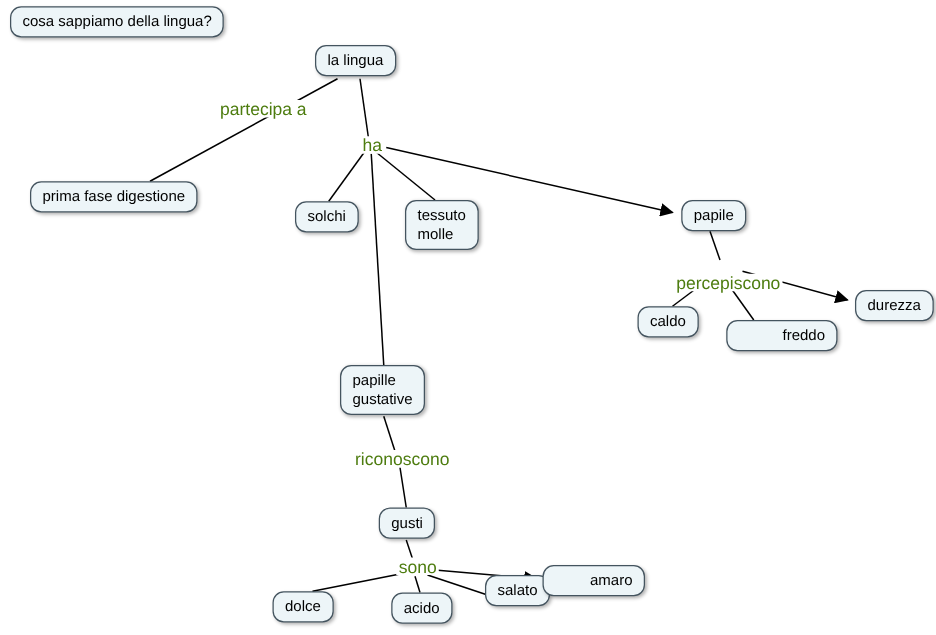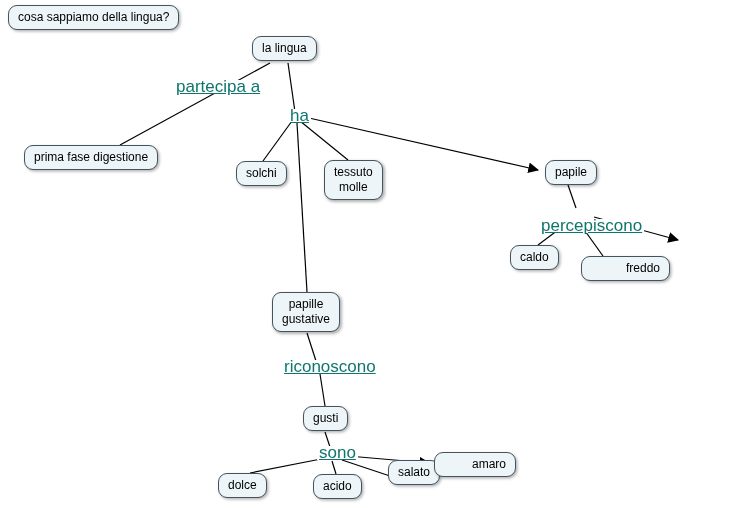--- a/index.html
+++ b/index.html
@@ -18,36 +18,35 @@
   }
   .node {
     position: absolute;
     background: #edf5f8;
     border: 1px solid #44545f;
     border-radius: 9px;
     padding: 4px 9px;
     font-size: 12px;
     line-height: 15px;
     color: #000000;
-    text-align: center;
+    text-align: left;
     white-space: pre-line;
     box-shadow: 1.5px 1.5px 3px rgba(0,0,0,0.30);
     box-sizing: border-box;
     cursor: default;
   }
   .link-label {
     position: absolute;
     background: #ffffff;
-    color: #0f766e;
-    font-size: 17px;
+    color: #4d7c0f;
+    font-size: 14px;
     line-height: 14px;
     padding: 0 2px;
     white-space: nowrap;
     cursor: default;
-    text-decoration: underline;
   }
 </style>
 </head>
 <body>
 
 <div class="canvas">
 
   <svg class="edges" viewBox="0 0 749 508">
     <defs>
       <marker id="arrow" viewBox="0 0 10 10" refX="9" refY="5" markerWidth="9" markerHeight="9" orient="auto-start-reverse">
@@ -83,20 +82,21 @@
 
   <div class="node" style="left:8px;   top:5px;">cosa sappiamo della lingua?</div>
   <div class="node" style="left:252px; top:36px;">la lingua</div>
   <div class="node" style="left:24px;  top:145px;">prima fase digestione</div>
   <div class="node" style="left:236px; top:161px;">solchi</div>
   <div class="node" style="left:324px; top:160px;">tessuto
 molle</div>
   <div class="node" style="left:545px; top:160px;">papile</div>
   <div class="node" style="left:510px; top:245px;">caldo</div>
   <div class="node" style="left:581px; top:256px;padding-left:44px;">freddo</div>
+  <div class="node" style="left:684px; top:232px;">durezza</div>
   <div class="node" style="left:272px; top:292px;">papille
 gustative</div>
   <div class="node" style="left:303px; top:406px;">gusti</div>
   <div class="node" style="left:218px; top:473px;">dolce</div>
   <div class="node" style="left:313px; top:474px;">acido</div>
   <div class="node" style="left:388px; top:460px;">salato</div>
   <div class="node" style="left:434px; top:452px;padding-left:37px;">amaro</div>
 
 </div>
 

